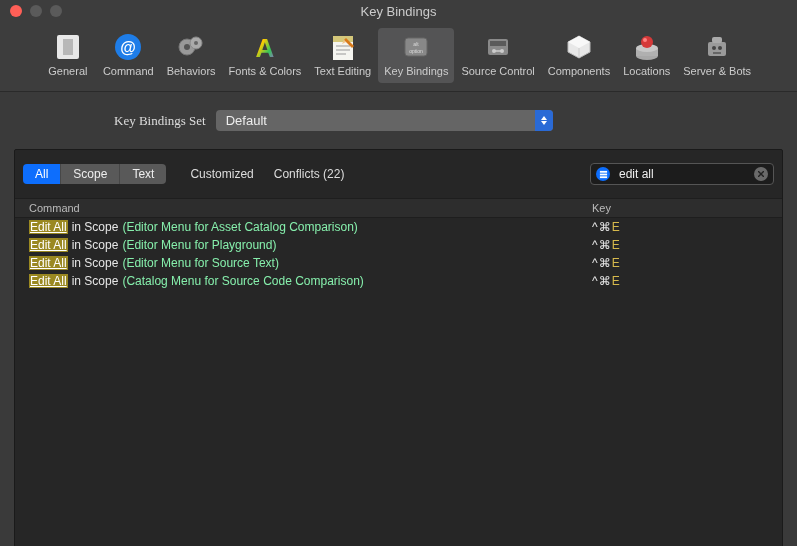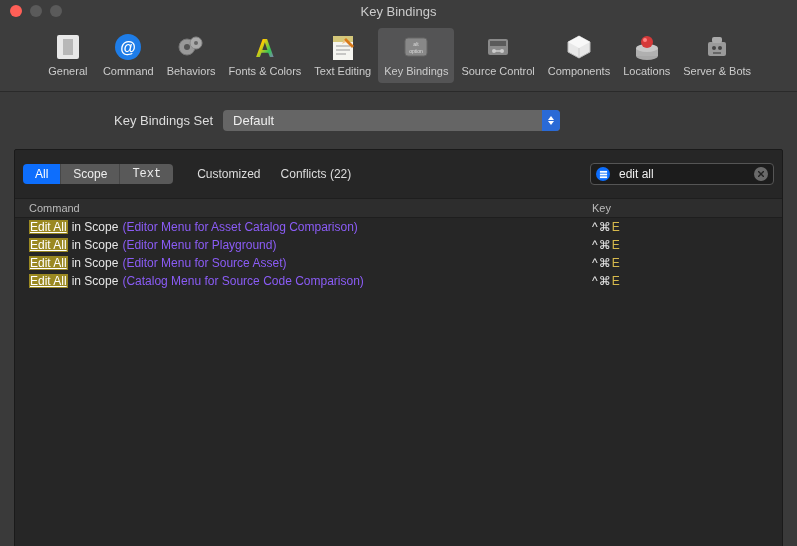--- a/index.html
+++ b/index.html
@@ -85,20 +85,21 @@
       display: flex;
       align-items: center;
       margin-bottom: 18px;
       gap: 10px;
       padding-left: 100px;
     }
     .set-label {
       font-size: 13px;
       color: #ddd;
       text-align: right;
+      font-family: Liberation Serif, serif;
     }
     .select-wrap {
       position: relative;
       width: 337px;
     }
     .select {
       background: #656565;
       border: none;
       color: #eee;
       font-size: 13px;
@@ -157,21 +158,21 @@
       overflow: hidden;
     }
     .seg {
       font-size: 12px;
       padding: 3px 12px;
       background: #595959;
       color: #eee;
       cursor: pointer;
       border-right: 1px solid #474747;
     }
-    .seg:last-child { border-right: none; font-family: Liberation Mono, monospace; }
+    .seg:last-child { border-right: none; }
     .seg.active {
       background: #0d6efd;
       color: #fff;
     }
     .filter-links {
       display: flex;
       gap: 20px;
       margin-left: 24px;
       font-size: 12px;
       color: #ddd;
@@ -249,21 +250,21 @@
       gap: 4px;
       color: #e6e6e6;
     }
     .highlight {
       background: #9a8821;
       color: #fff;
       text-decoration: underline;
       text-decoration-color: #fff;
       padding: 0 1px;
     }
-    .context { color: #8b5cf6; }
+    .context { color: #86efac; }
     .key {
       width: 190px;
       color: #e6e6e6;
       font-size: 12px;
       letter-spacing: 1px;
     }
     .key .last { color: #d6b94c; }
   </style>
 </head>
 <body>
@@ -457,21 +458,21 @@
             <span class="highlight">Edit All</span>
             <span> in Scope</span> 
             <span class="context">(Editor Menu for Playground)</span>
           </div>
           <div class="key"><span>^⌘</span><span class="last">E</span></div>
         </div>
         <div class="row">
           <div class="cmd">
             <span class="highlight">Edit All</span>
             <span> in Scope</span> 
-            <span class="context">(Editor Menu for Source Asset)</span>
+            <span class="context">(Editor Menu for Source Text)</span>
           </div>
           <div class="key"><span>^⌘</span><span class="last">E</span></div>
         </div>
         <div class="row">
           <div class="cmd">
             <span class="highlight">Edit All</span>
             <span> in Scope</span> 
             <span class="context">(Catalog Menu for Source Code Comparison)</span>
           </div>
           <div class="key"><span>^⌘</span><span class="last">E</span></div>

